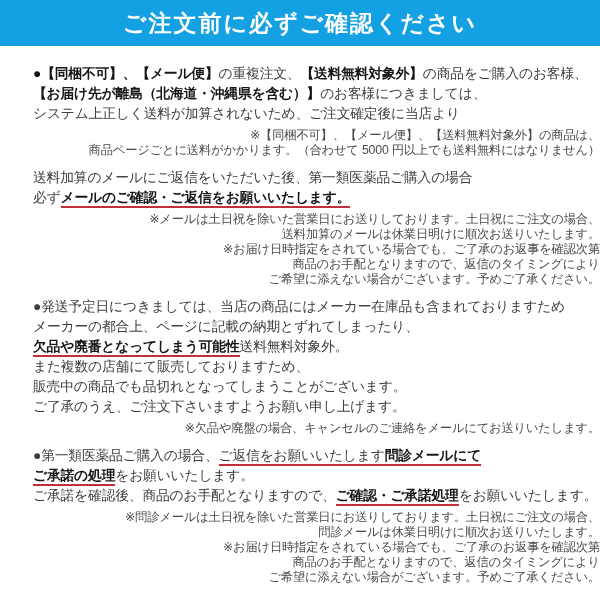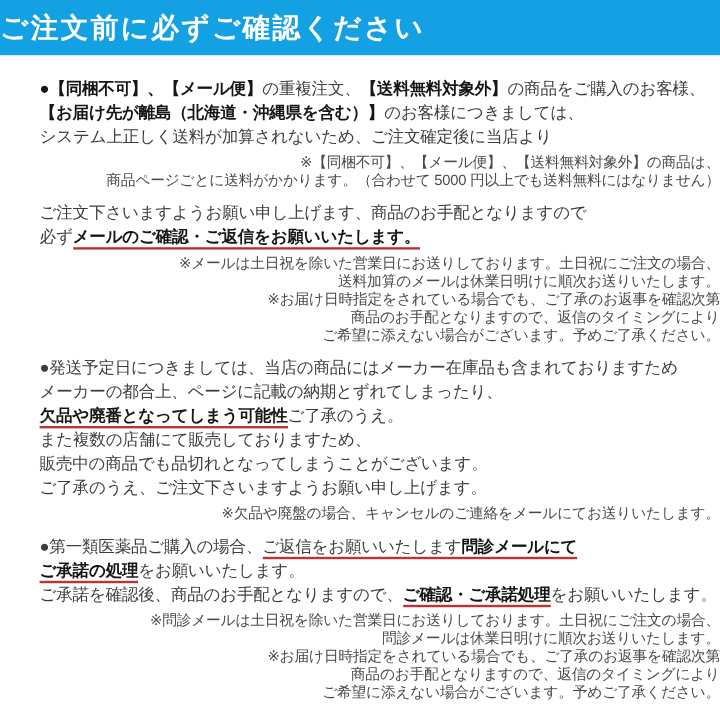--- a/index.html
+++ b/index.html
@@ -15,21 +15,21 @@
   html,body{margin:0;padding:0;}
   body{
     width:600px;height:600px;overflow:hidden;
     background:var(--page-bg);
     font-family:"Liberation Sans","DejaVu Sans",sans-serif;
   }
   .page{width:600px;height:600px;background:var(--page-bg);}
   .header{
     height:46px;width:100%;
     background:var(--header-bg);
-    display:flex;align-items:center;justify-content:flex-start;
+    display:flex;align-items:center;justify-content:center;
   }
   .header h1{
     margin:0;
     color:var(--header-text);
     font-size:23px;font-weight:bold;letter-spacing:2px;
   }
   .body{
     padding:18px 0 0 33px;
     width:600px;overflow:hidden;
   }
@@ -58,32 +58,32 @@
   </header>
   <main class="body">
       <section class="section">
         <p class="main"><span class="b ">●【同梱不可】、【メール便】</span><span class="">の重複注文、</span><span class="b ">【送料無料対象外】</span><span class="">の商品をご購入のお客様、</span></p>
         <p class="main"><span class="b ">【お届け先が離島（北海道・沖縄県を含む）】</span><span class="">のお客様につきましては、</span></p>
         <p class="main"><span class="">システム上正しく送料が加算されないため、ご注文確定後に当店より</span></p>
         <p class="note"><span class="">※【同梱不可】、【メール便】、【送料無料対象外】の商品は、</span></p>
         <p class="note-indent"><span class="">商品ページごとに送料がかかります。（合わせて 5000 円以上でも送料無料にはなりません）</span></p>
       </section>
       <section class="section">
-        <p class="main"><span class="">ご注文下さいますようお願い申し上げます、商品のお手配となりますので</span></p>
+        <p class="main"><span class="">送料加算のメールにご返信をいただいた後、第一類医薬品ご購入の場合</span></p>
         <p class="main"><span class="">必ず</span><span class="b u">メールのご確認・ご返信をお願いいたします。</span></p>
         <p class="note"><span class="">※メールは土日祝を除いた営業日にお送りしております。土日祝にご注文の場合、</span></p>
         <p class="note-indent"><span class="">送料加算のメールは休業日明けに順次お送りいたします。</span></p>
         <p class="note"><span class="">※お届け日時指定をされている場合でも、ご了承のお返事を確認次第</span></p>
         <p class="note-indent"><span class="">商品のお手配となりますので、返信のタイミングにより</span></p>
         <p class="note-indent"><span class="">ご希望に添えない場合がございます。予めご了承ください。</span></p>
       </section>
       <section class="section">
         <p class="main"><span class="">●発送予定日につきましては、当店の商品にはメーカー在庫品も含まれておりますため</span></p>
         <p class="main"><span class="">メーカーの都合上、ページに記載の納期とずれてしまったり、</span></p>
-        <p class="main"><span class="b u">欠品や廃番となってしまう可能性</span><span class="">ご了承のうえ。</span></p>
+        <p class="main"><span class="b u">欠品や廃番となってしまう可能性</span><span class="">送料無料対象外。</span></p>
         <p class="main"><span class="">また複数の店舗にて販売しておりますため、</span></p>
         <p class="main"><span class="">販売中の商品でも品切れとなってしまうことがございます。</span></p>
         <p class="main"><span class="">ご了承のうえ、ご注文下さいますようお願い申し上げます。</span></p>
         <p class="note"><span class="">※欠品や廃盤の場合、キャンセルのご連絡をメールにてお送りいたします。</span></p>
       </section>
       <section class="section">
         <p class="main"><span class="">●第一類医薬品ご購入の場合、</span><span class="u">ご返信をお願いいたします</span><span class="b u">問診メールにて</span></p>
         <p class="main"><span class="b u">ご承諾の処理</span><span class="">をお願いいたします。</span></p>
         <p class="main"><span class="">ご承諾を確認後、商品のお手配となりますので、</span><span class="b u">ご確認・ご承諾処理</span><span class="">をお願いいたします。</span></p>
         <p class="note"><span class="">※問診メールは土日祝を除いた営業日にお送りしております。土日祝にご注文の場合、</span></p>

